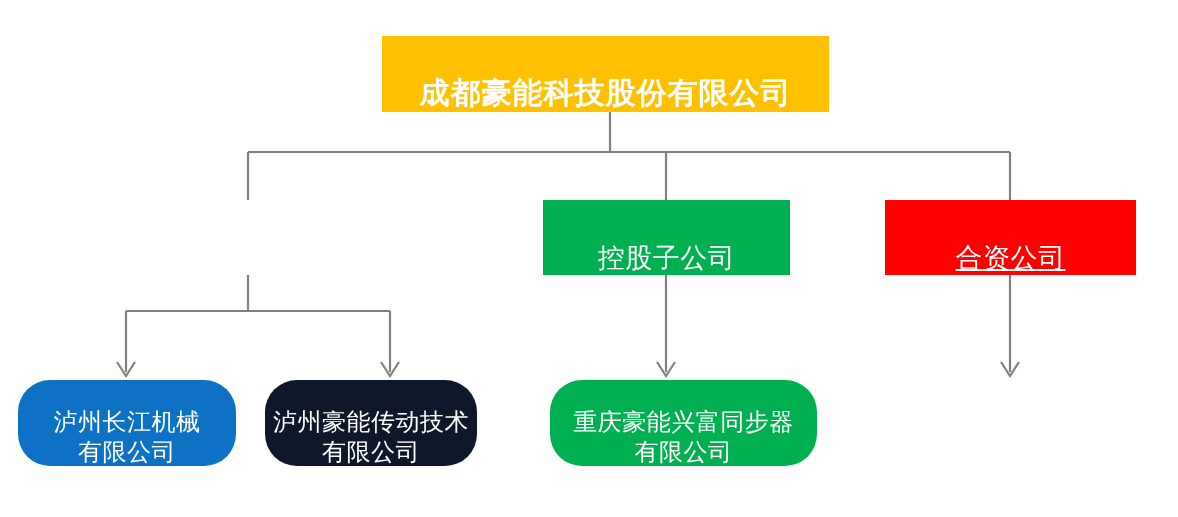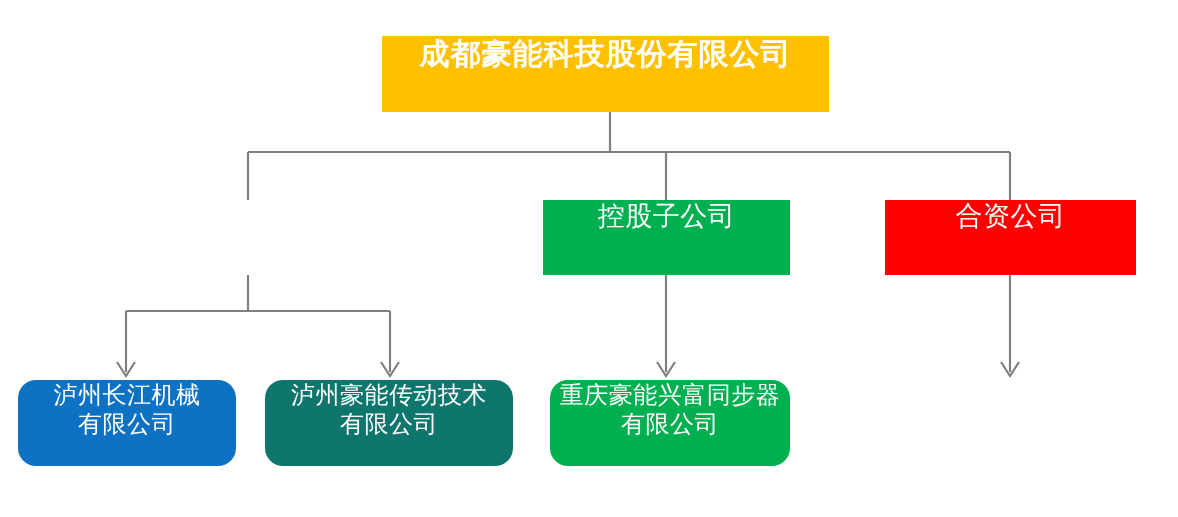--- a/index.html
+++ b/index.html
@@ -22,21 +22,21 @@
     left: 0;
     top: 0;
     width: 1178px;
     height: 517px;
     pointer-events: none;
   }
   .node {
     position: absolute;
     box-sizing: border-box;
     display: flex;
-    align-items: flex-start;
+    align-items: flex-end;
     justify-content: center;
     text-align: center;
     color: #ffffff;
     line-height: 1.22;
     letter-spacing: 0.5px;
     white-space: pre-line;
     z-index: 2;
   }
   .node-root {
     left: 382px;
@@ -61,42 +61,43 @@
   }
   .node-cat-holding {
     left: 543px;
     width: 247px;
     background: #00b050;
   }
   .node-cat-jv {
     left: 885px;
     width: 251px;
     background: #ff0000;
+    text-decoration: underline;
   }
   .node-leaf {
     top: 380px;
     height: 86px;
-    border-radius: 18px;
+    border-radius: 32px;
     font-size: 24px;
     font-weight: normal;
     padding: 0 0;
   }
   .node-leaf-changjiang {
     left: 18px;
     width: 218px;
     background: #0d72c4;
   }
   .node-leaf-haoneng-chuandong {
     left: 265px;
-    width: 248px;
-    background: #0f766e;
+    width: 212px;
+    background: #0f172a;
   }
   .node-leaf-xingfu {
     left: 550px;
-    width: 240px;
+    width: 267px;
     background: #00b050;
   }
   .node-leaf-hoerbiger {
     left: 862px;
     width: 297px;
     background: #ff0000;
   }
 </style>
 </head>
 <body>

